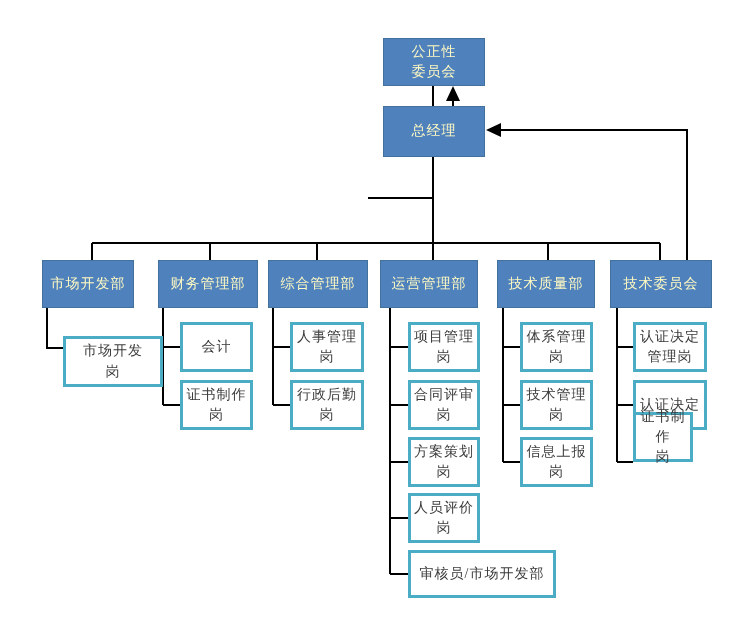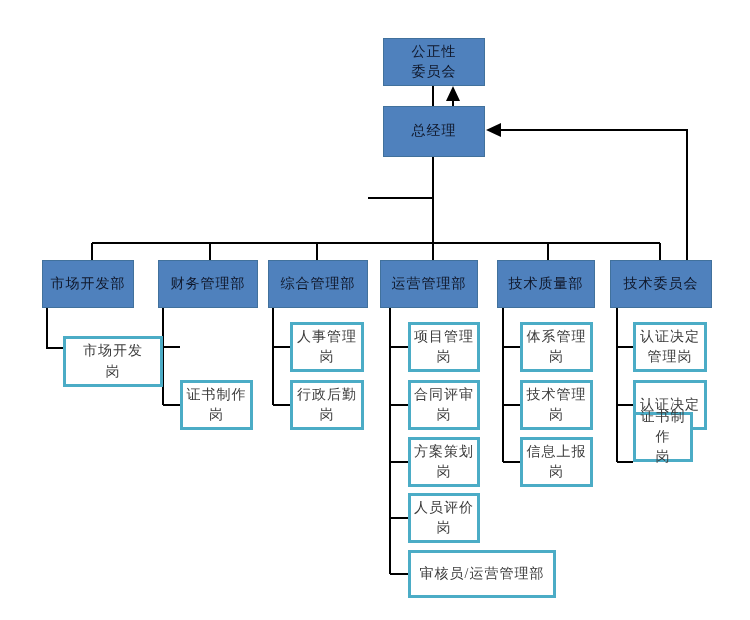--- a/index.html
+++ b/index.html
@@ -17,21 +17,21 @@
     text-align:center;
     box-sizing:border-box;
     font-size:14px;
     letter-spacing:1px;
     line-height:1.45;
   }
   .node span{white-space:pre-line;display:block;}
   .blue{
     background:#4f81bd;
     border:1px solid #41719c;
-    color:#0f172a;
+    color:#fef9c3;
   }
   .teal{
     background:#ffffff;
     border:3px solid #4bacc6;
     color:#3b3b3b;
   }
 </style>
 </head>
 <body>
 
@@ -96,20 +96,23 @@
   </div>
   <div class="node blue" style="left:610px;top:260px;width:102px;height:48px">
     <span>技术委员会</span>
   </div>
 
   <div class="node teal" style="left:63px;top:336px;width:100px;height:51px">
     <span>市场开发
 岗</span>
   </div>
 
+  <div class="node teal" style="left:180px;top:322px;width:73px;height:50px">
+    <span>会计</span>
+  </div>
   <div class="node teal" style="left:180px;top:380px;width:73px;height:50px">
     <span>证书制作
 岗</span>
   </div>
 
   <div class="node teal" style="left:290px;top:322px;width:74px;height:50px">
     <span>人事管理
 岗</span>
   </div>
   <div class="node teal" style="left:290px;top:380px;width:74px;height:50px">
@@ -127,21 +130,21 @@
   </div>
   <div class="node teal" style="left:408px;top:437px;width:72px;height:50px">
     <span>方案策划
 岗</span>
   </div>
   <div class="node teal" style="left:408px;top:493px;width:72px;height:50px">
     <span>人员评价
 岗</span>
   </div>
   <div class="node teal" style="left:408px;top:550px;width:148px;height:48px">
-    <span>审核员/运营管理部</span>
+    <span>审核员/市场开发部</span>
   </div>
 
   <div class="node teal" style="left:520px;top:322px;width:73px;height:50px">
     <span>体系管理
 岗</span>
   </div>
   <div class="node teal" style="left:520px;top:380px;width:73px;height:50px">
     <span>技术管理
 岗</span>
   </div>

